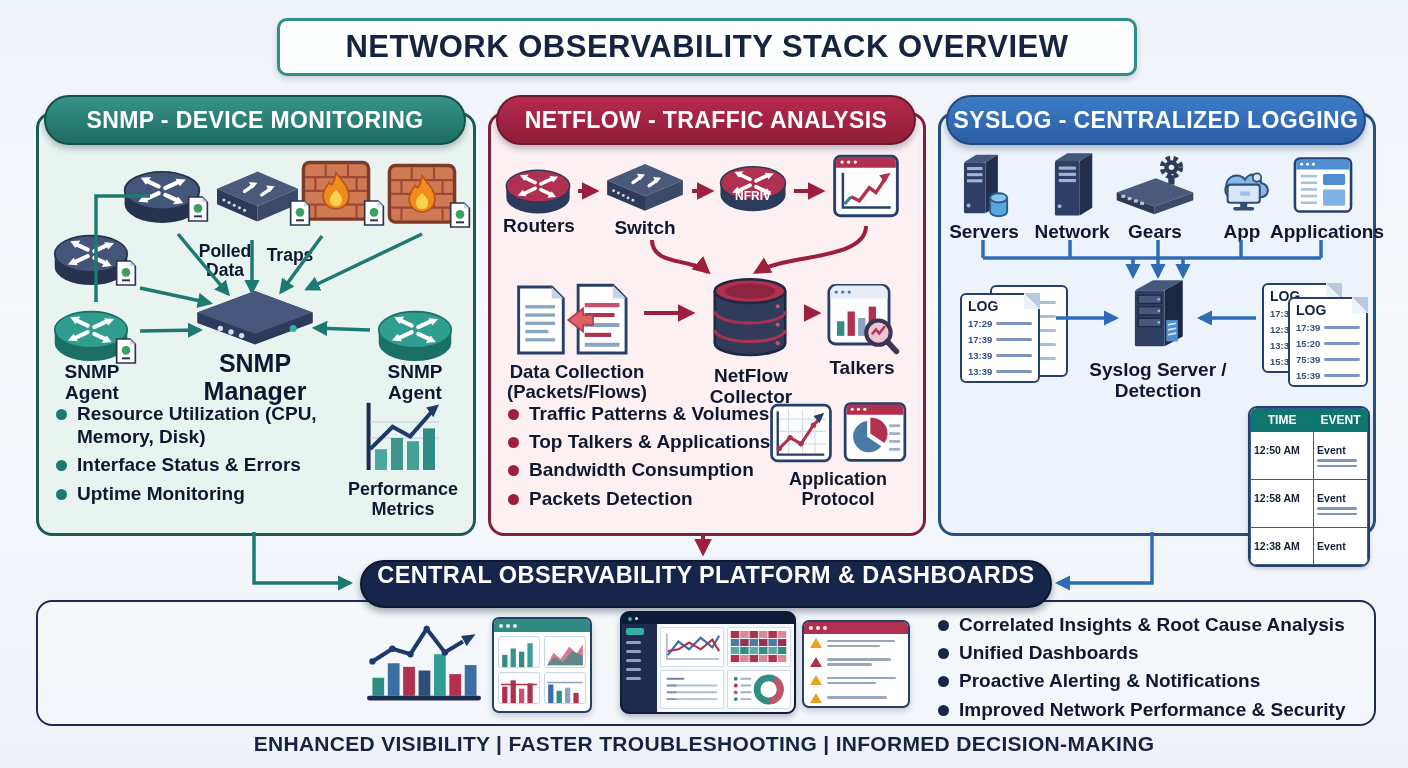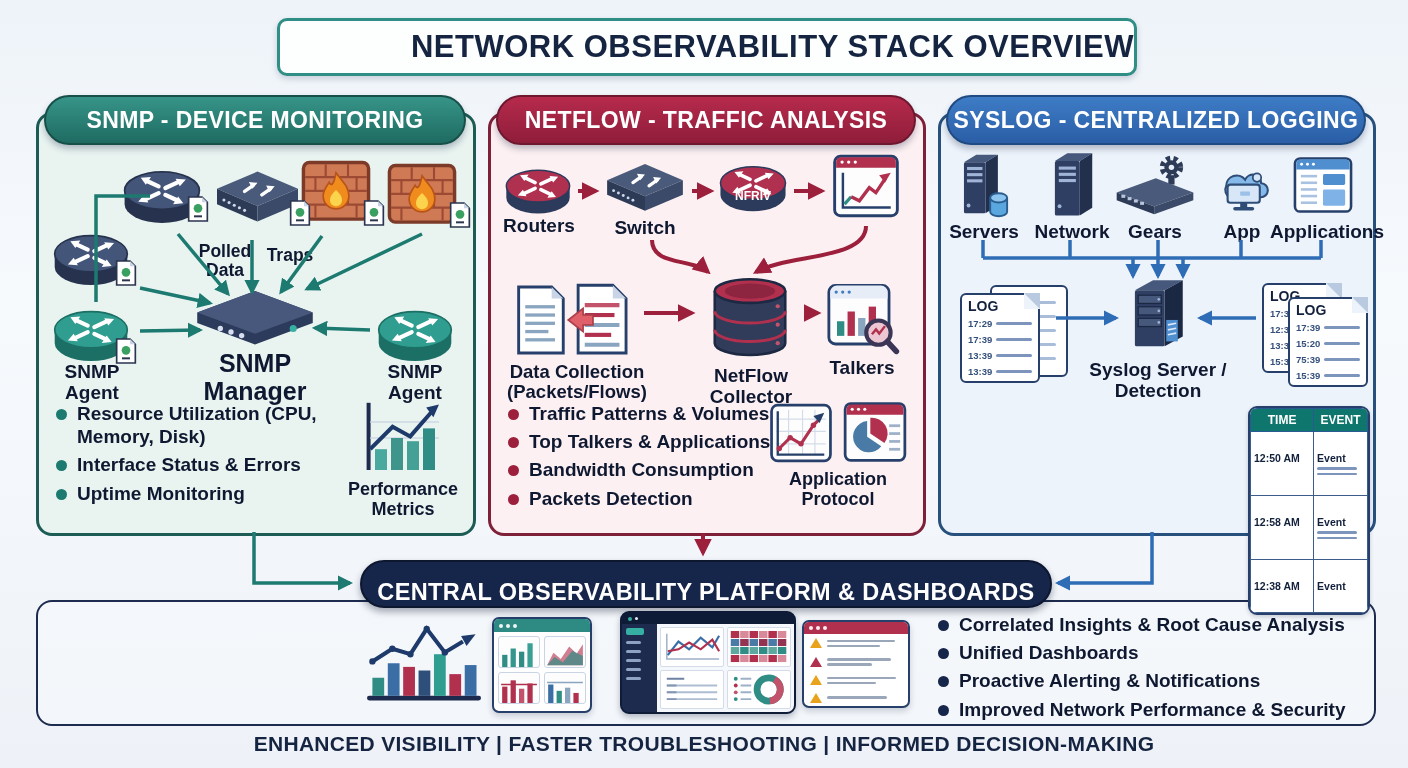--- a/index.html
+++ b/index.html
@@ -1,19 +1,19 @@
 <!DOCTYPE html>
 <html><head>
 <meta charset="utf-8">
 <style>
   html,body{margin:0;padding:0;background:#dfe6ef;font-family:"Liberation Sans",sans-serif;}
   .stage{position:relative;width:1408px;height:768px;overflow:hidden;
     background:linear-gradient(180deg,#eef3f9 0%,#f7fafd 40%,#eef2f8 100%);}
   .title-box{position:absolute;left:277px;top:18px;width:854px;height:52px;background:#fdfefe;
-    border:3px solid #2f8f86;border-radius:10px;display:flex;align-items:center;justify-content:flex-end;
+    border:3px solid #2f8f86;border-radius:10px;display:flex;align-items:center;justify-content:center;
     box-shadow:0 3px 6px rgba(20,35,70,.18);}
   .title-box span{font-size:31px;font-weight:800;color:#152440;letter-spacing:.5px;}
   .panel{position:absolute;top:112px;height:418px;border-radius:16px;border:3px solid;}
   .panel.snmp{left:36px;width:434px;background:#e9f4f1;border-color:#1c5c55;}
   .panel.netflow{left:488px;width:432px;background:#fdf0f2;border-color:#7e2038;}
   .panel.syslog{left:938px;width:432px;background:#edf3fb;border-color:#27507c;}
   .panel-header{position:absolute;top:95px;height:46px;border-radius:26px;display:flex;align-items:center;
     justify-content:center;color:#fff;font-weight:800;font-size:23px;letter-spacing:.4px;
     box-shadow:0 4px 6px rgba(20,35,70,.28);z-index:5;}
   .ph-snmp{left:44px;width:418px;background:linear-gradient(180deg,#379488,#1e6b61);border:2px solid #174f49;}
@@ -24,21 +24,21 @@
   .bullets li{position:relative;padding-left:25px;font-weight:700;font-size:19px;color:#0e1830;
     line-height:1.22;margin-bottom:5px;}
   .bullets li::before{content:"";position:absolute;left:4px;top:7px;width:11px;height:11px;border-radius:50%;}
   .bullets.dot-teal li::before{background:#1d7a70;}
   .bullets.dot-crim li::before{background:#9c1f3c;}
   .bullets.dot-blue li::before{background:#2e6cb5;}
   .bullets.dot-navy li::before{background:#16254a;}
   .icon{position:absolute;z-index:3;}
   .icon svg{display:block;width:100%;height:100%;}
   .banner{position:absolute;left:360px;top:560px;width:688px;height:44px;background:#16254a;
-    border:2px solid #0d1830;border-radius:24px;display:flex;align-items:flex-end;justify-content:center;
+    border:2px solid #0d1830;border-radius:24px;display:flex;align-items:flex-start;justify-content:center;
     box-shadow:0 4px 7px rgba(10,20,45,.35);z-index:6;}
   .banner span{color:#fff;font-size:23.5px;font-weight:800;letter-spacing:.4px;}
   .bottom-box{position:absolute;left:36px;top:600px;width:1336px;height:122px;border:2px solid #1d2c4e;
     border-radius:16px;background:rgba(255,255,255,.25);z-index:1;}
   .footer{position:absolute;left:0;top:732px;width:1408px;text-align:center;font-size:21px;font-weight:800;
     color:#152440;letter-spacing:.3px;z-index:4;}
   
   .logdoc{position:absolute;width:80px;height:90px;background:#fff;border:2.5px solid #26406b;
     border-radius:6px;padding:4px 6px;box-sizing:border-box;z-index:3;}
   .logdoc .fold{position:absolute;right:-2px;top:-2px;width:0;height:0;
@@ -48,21 +48,21 @@
   .logrow .t{font-size:9.5px;font-weight:700;color:#35507c;white-space:nowrap;}
   .logrow .ln{flex:1;height:3px;background:#7d95bc;border-radius:2px;}
   .plaindoc{position:absolute;width:74px;height:88px;background:#fff;border:2.5px solid #26406b;
     border-radius:6px;z-index:2;}
   .plaindoc i{position:absolute;left:10px;right:10px;height:3px;background:#a9bcd8;border-radius:2px;}
   
   .etable{position:absolute;left:1248px;top:406px;width:118px;border:2.5px solid #26406b;border-radius:9px;
     overflow:hidden;background:#fff;z-index:4;box-shadow:0 2px 4px rgba(20,35,70,.2);}
   .etable table{border-collapse:collapse;width:100%;}
   .etable th{background:#0f766e;color:#fff;font-size:12px;font-weight:800;padding:4px 2px;border:1px solid #2a5a94;}
-  .etable td{font-size:10.5px;font-weight:700;color:#12203c;padding:20px 3px;border:1px solid #3c5c8c;vertical-align:top;}
+  .etable td{font-size:10.5px;font-weight:700;color:#12203c;padding:12px 3px;border:1px solid #3c5c8c;vertical-align:top;}
   .etable .mini-ln{height:2.5px;background:#7d95bc;border-radius:2px;margin-top:3px;width:85%;}
   
   .win{position:absolute;background:#fff;border:2.5px solid #26406b;border-radius:7px;overflow:hidden;
     box-shadow:0 3px 6px rgba(20,35,70,.2);z-index:3;}
   .win-head{display:flex;align-items:center;gap:3px;padding:0 5px;}
   .win-dot{width:4px;height:4px;border-radius:50%;background:rgba(255,255,255,.92);}
   .grid4{display:grid;grid-template-columns:1fr 1fr;gap:4px;padding:4px;}
   .grid4 .cell{border:1.5px solid #c9d4e4;border-radius:3px;background:#fdfdfe;display:flex;
     align-items:flex-end;justify-content:center;overflow:hidden;}
   .dash{position:absolute;background:#16254a;border:2px solid #0f1c38;border-radius:9px;overflow:hidden;

